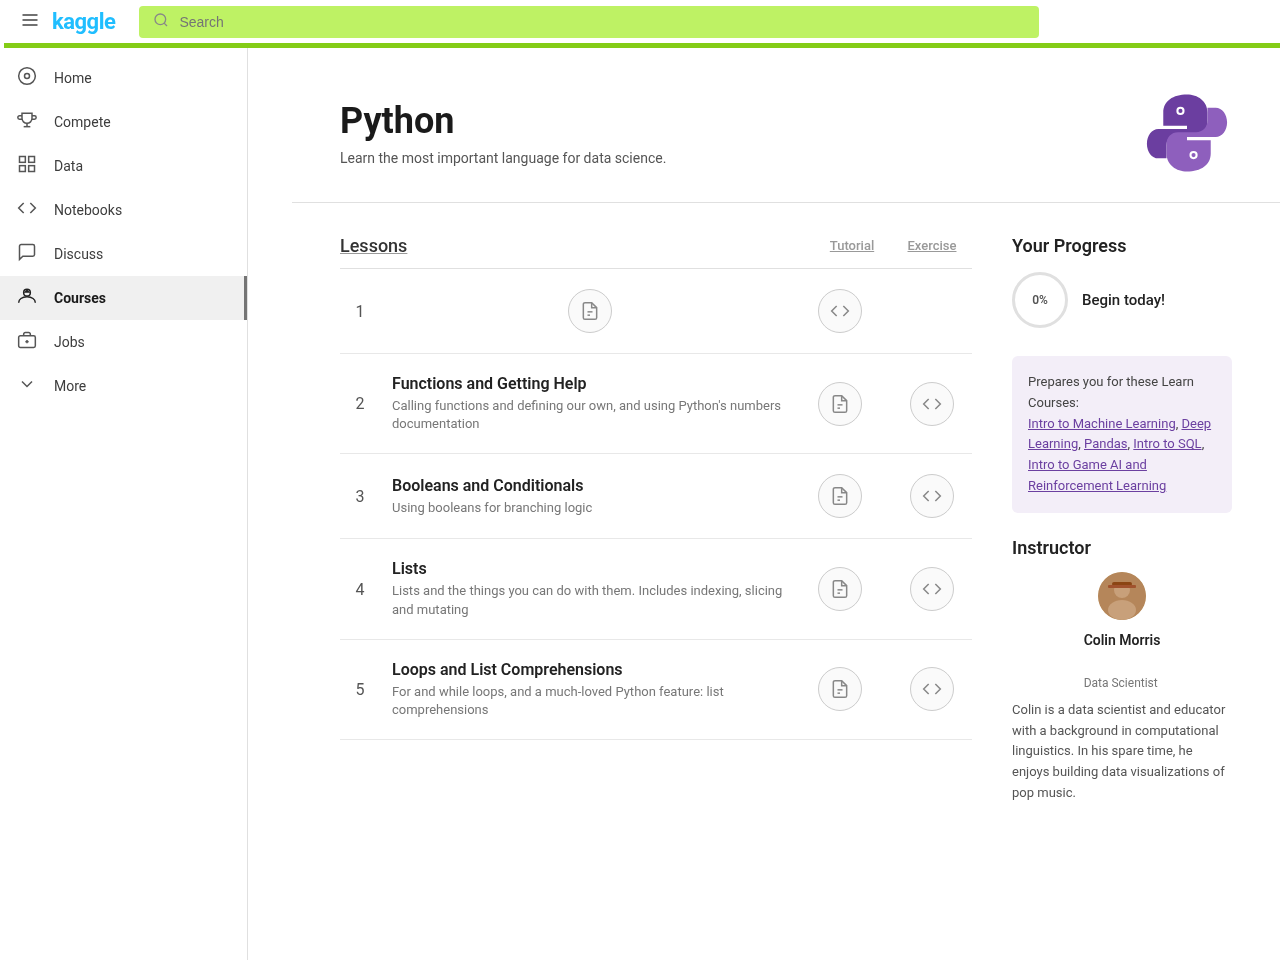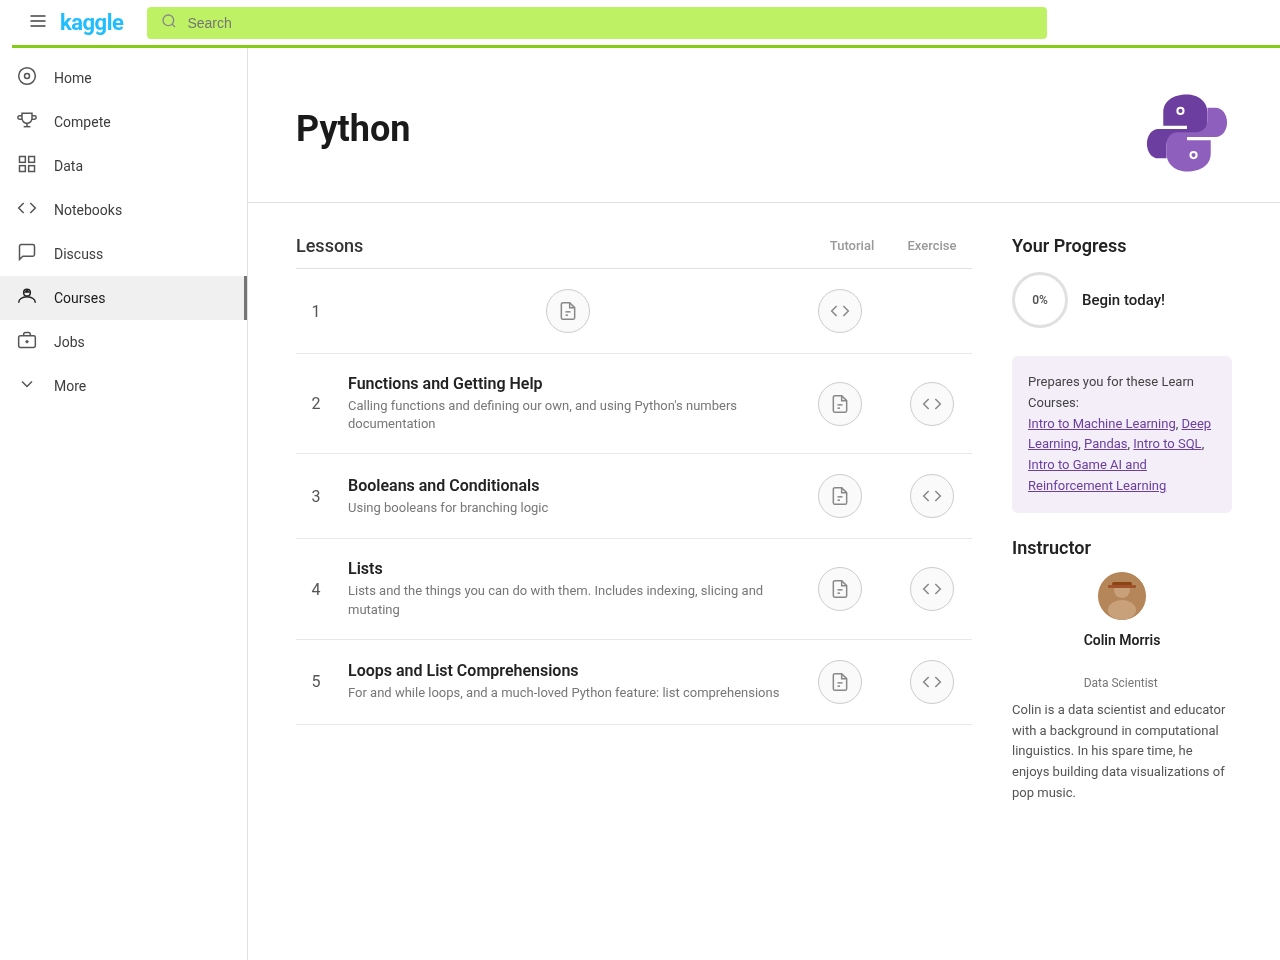--- a/index.html
+++ b/index.html
@@ -1,44 +1,44 @@
 <!DOCTYPE html>
 <html><head>
   <meta charset="utf-8">
   <style>
     * { box-sizing: border-box; margin: 0; padding: 0; }
     body { font-family: 'Google Sans', Roboto, Arial, sans-serif; background: #fff; display: flex; flex-direction: column; height: 100vh; overflow: hidden; }
 
     
     .topbar {
-      display: flex; align-items: center; height: 48px; border-bottom: 3px solid #84cc16;
-      padding: 0 16px; position: fixed; top: 0; left: 12px; right: 0; background: #fff; z-index: 100;
+      display: flex; align-items: center; height: 48px; border-bottom: 5px solid #84cc16;
+      padding: 0 16px; position: fixed; top: 0; left: 4px; right: 0; background: #fff; z-index: 100;
     }
     .topbar .menu-icon { margin-right: 12px; cursor: pointer; }
     .topbar .logo { color: #20beff; font-size: 22px; font-weight: 700; letter-spacing: -0.5px; margin-right: 24px; }
     .search-bar {
       display: flex; align-items: center; background: #bef264; border-radius: 4px;
       padding: 6px 14px; flex: 1; max-width: 900px;
     }
     .search-bar .search-icon { color: #757575; margin-right: 10px; font-size: 16px; }
     .search-bar input { border: none; background: transparent; font-size: 14px; color: #333; outline: none; width: 100%; }
 
     
-    .layout { display: flex; margin-top: 48px; height: calc(100vh - 48px); }
+    .layout { display: flex; margin-top: 48px; height: calc(100vh - 48px); gap: 44px; }
 
     
     .sidebar {
       width: 248px; min-width: 248px; border-right: 1px solid #e0e0e0;
       overflow-y: auto; padding: 8px 0; background: #fff;
     }
     .sidebar-item {
       display: flex; align-items: center; padding: 10px 16px; cursor: pointer;
       font-size: 14px; color: #3d3d3d; border-radius: 0; position: relative;
     }
-    .sidebar-item.active { color: #1a1a1a; font-weight: 400; background: #f0f0f0; }
+    .sidebar-item.active { color: #1a1a1a; font-weight: 700; background: #f0f0f0; }
     .sidebar-item.active::after {
       content: ''; position: absolute; right: 0; top: 0; bottom: 0; width: 3px; background: #757575;
     }
     .sidebar-item .icon { margin-right: 16px; width: 22px; text-align: center; color: #555; font-size: 18px; }
 
     
     .main { flex: 1; overflow-y: auto; background: #fff; }
 
     
     .hero {
@@ -52,21 +52,21 @@
     .python-logo { width: 90px; height: 90px; }
 
     
     .content-area { display: flex; padding: 32px 48px; gap: 40px; }
 
     
     .lessons-section { flex: 1; min-width: 0; }
     .lessons-header {
       display: grid; grid-template-columns: 1fr 80px 80px; align-items: center;
       padding: 0 0 12px 0; border-bottom: 1px solid #e0e0e0;
-      font-size: 13px; color: #999; font-weight: 500;
+      font-size: 13px; color: #999; font-weight: 500; text-decoration: underline;
     }
     .lessons-title-col { font-size: 18px; color: #333; font-weight: 500; }
 
     .lesson-row {
       display: grid; grid-template-columns: 40px 1fr 80px 80px; align-items: center;
       padding: 20px 0; border-bottom: 1px solid #e8e8e8; gap: 12px;
     }
     .lesson-num { font-size: 16px; color: #555; font-weight: 400; text-align: center; }
     .lesson-info { }
     .lesson-name { font-size: 16px; font-weight: 600; color: #222; margin-bottom: 4px; }
@@ -220,20 +220,21 @@
       </span>
       <span>More</span>
     </div>
   </nav>
 
   <div class="main">
 
     <div class="hero">
       <div>
         <div class="hero-title">Python</div>
+        <div class="hero-subtitle">Learn the most important language for data science.</div>
       </div>
 
       <svg class="python-logo" viewBox="0 0 110 110" xmlns="http://www.w3.org/2000/svg">
         <defs>
           <linearGradient id="pyBlue" x1="0%" y1="0%" x2="100%" y2="100%">
             <stop offset="0%" style="stop-color:#5b8dd9"></stop>
             <stop offset="100%" style="stop-color:#306998"></stop>
           </linearGradient>
           <linearGradient id="pyYellow" x1="0%" y1="0%" x2="100%" y2="100%">
             <stop offset="0%" style="stop-color:#ffe873"></stop>

